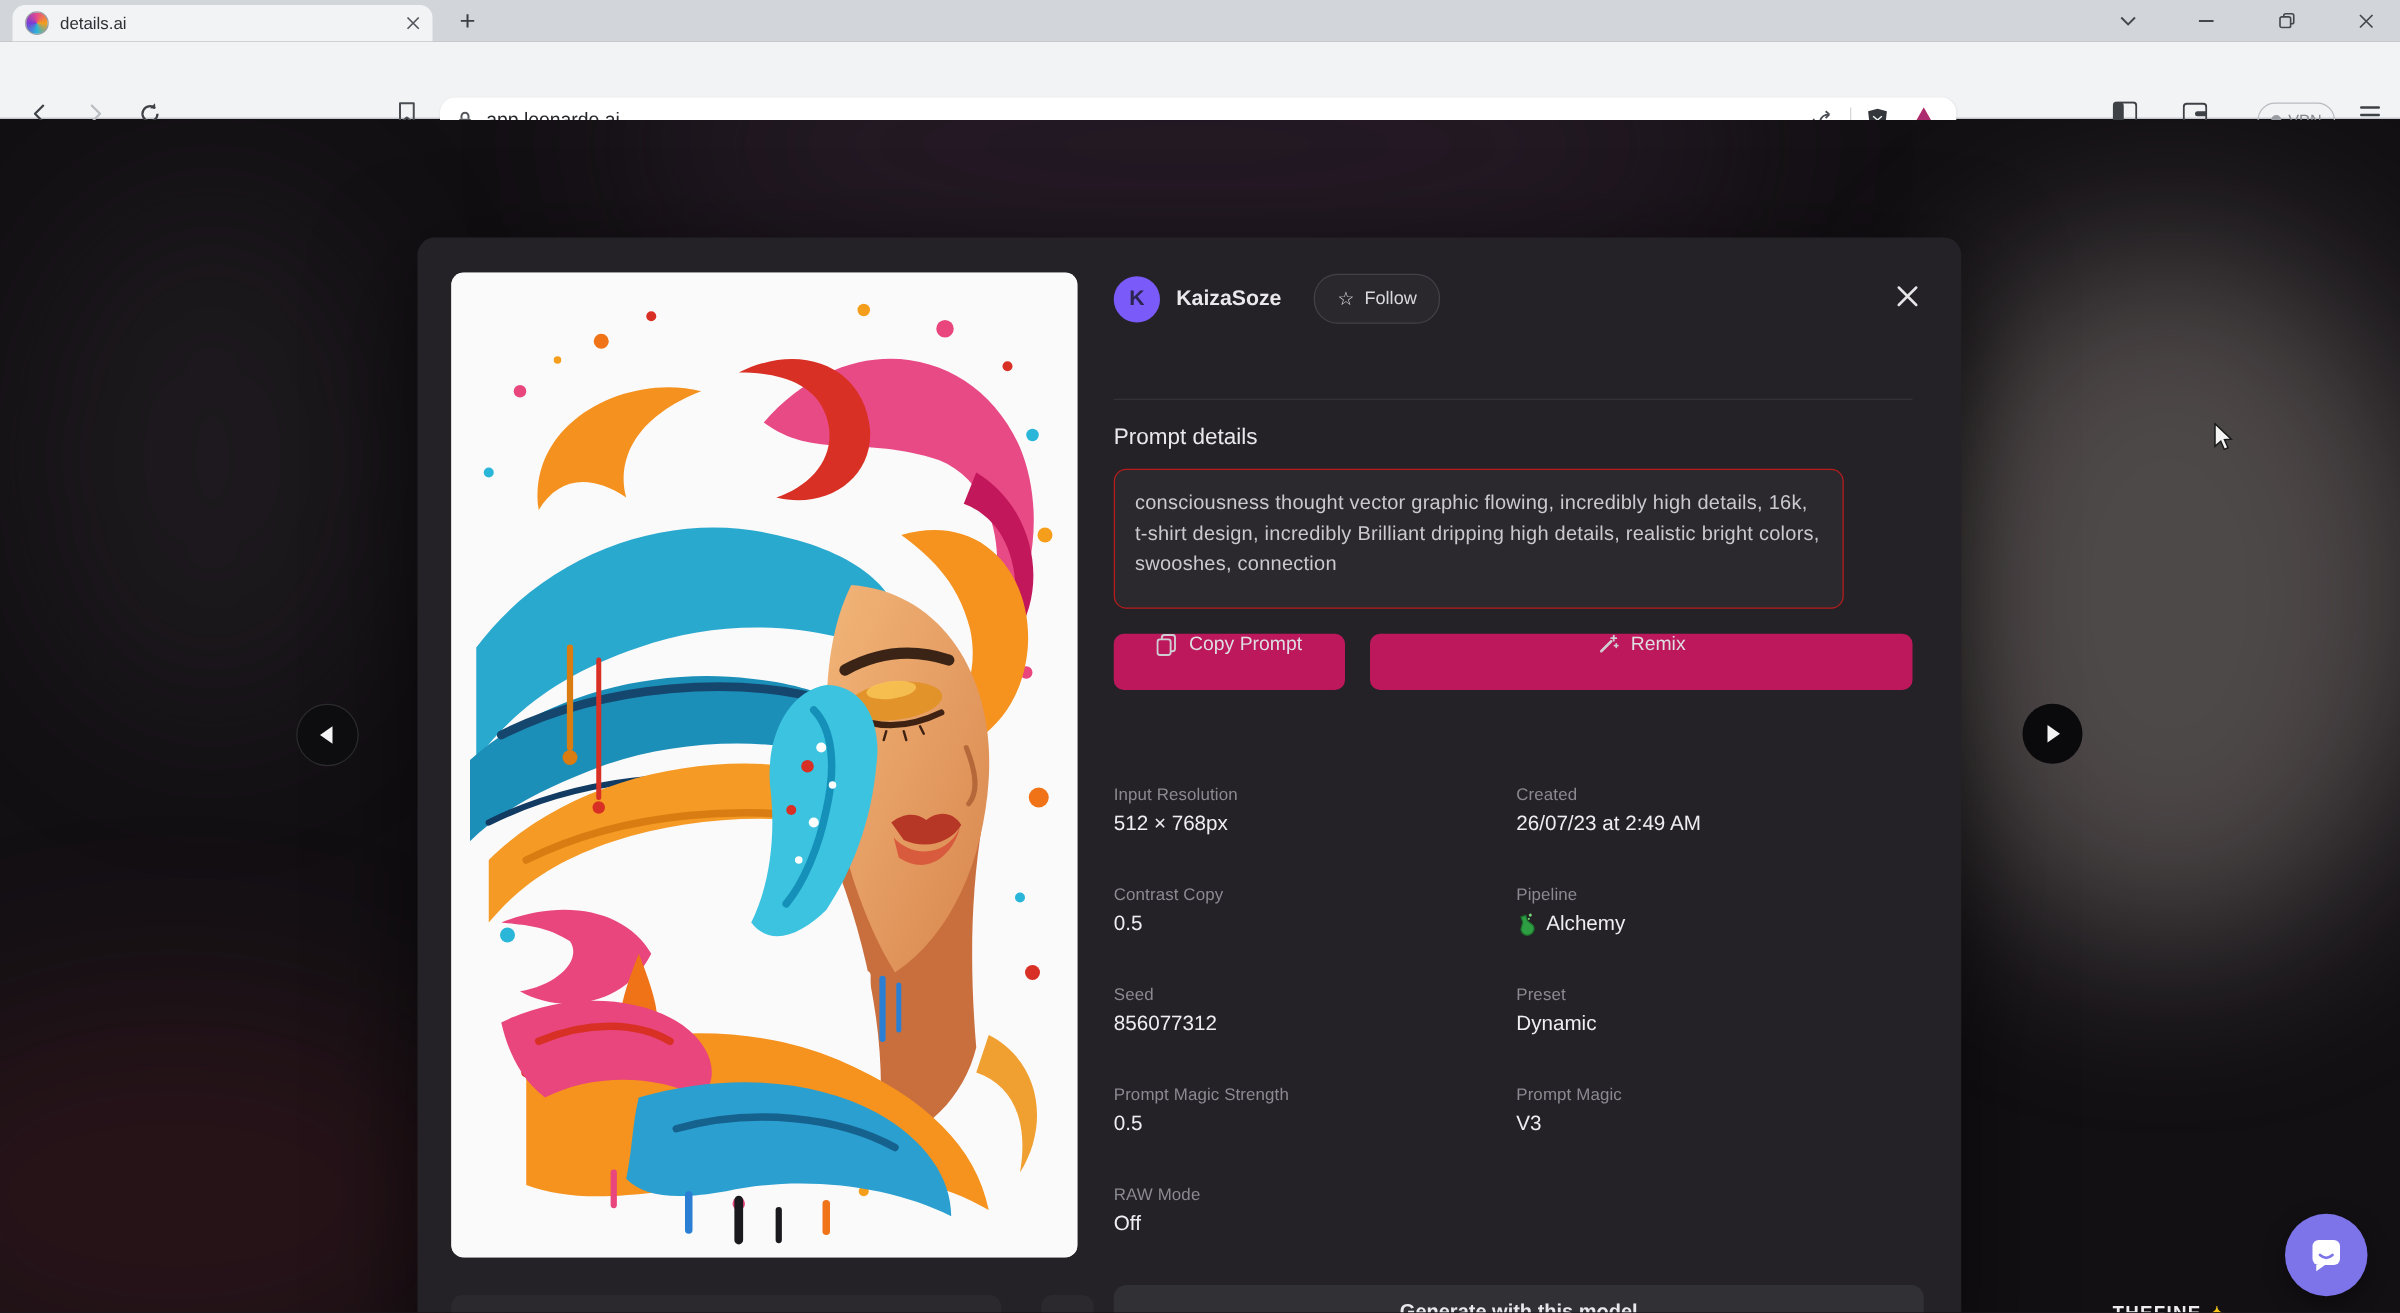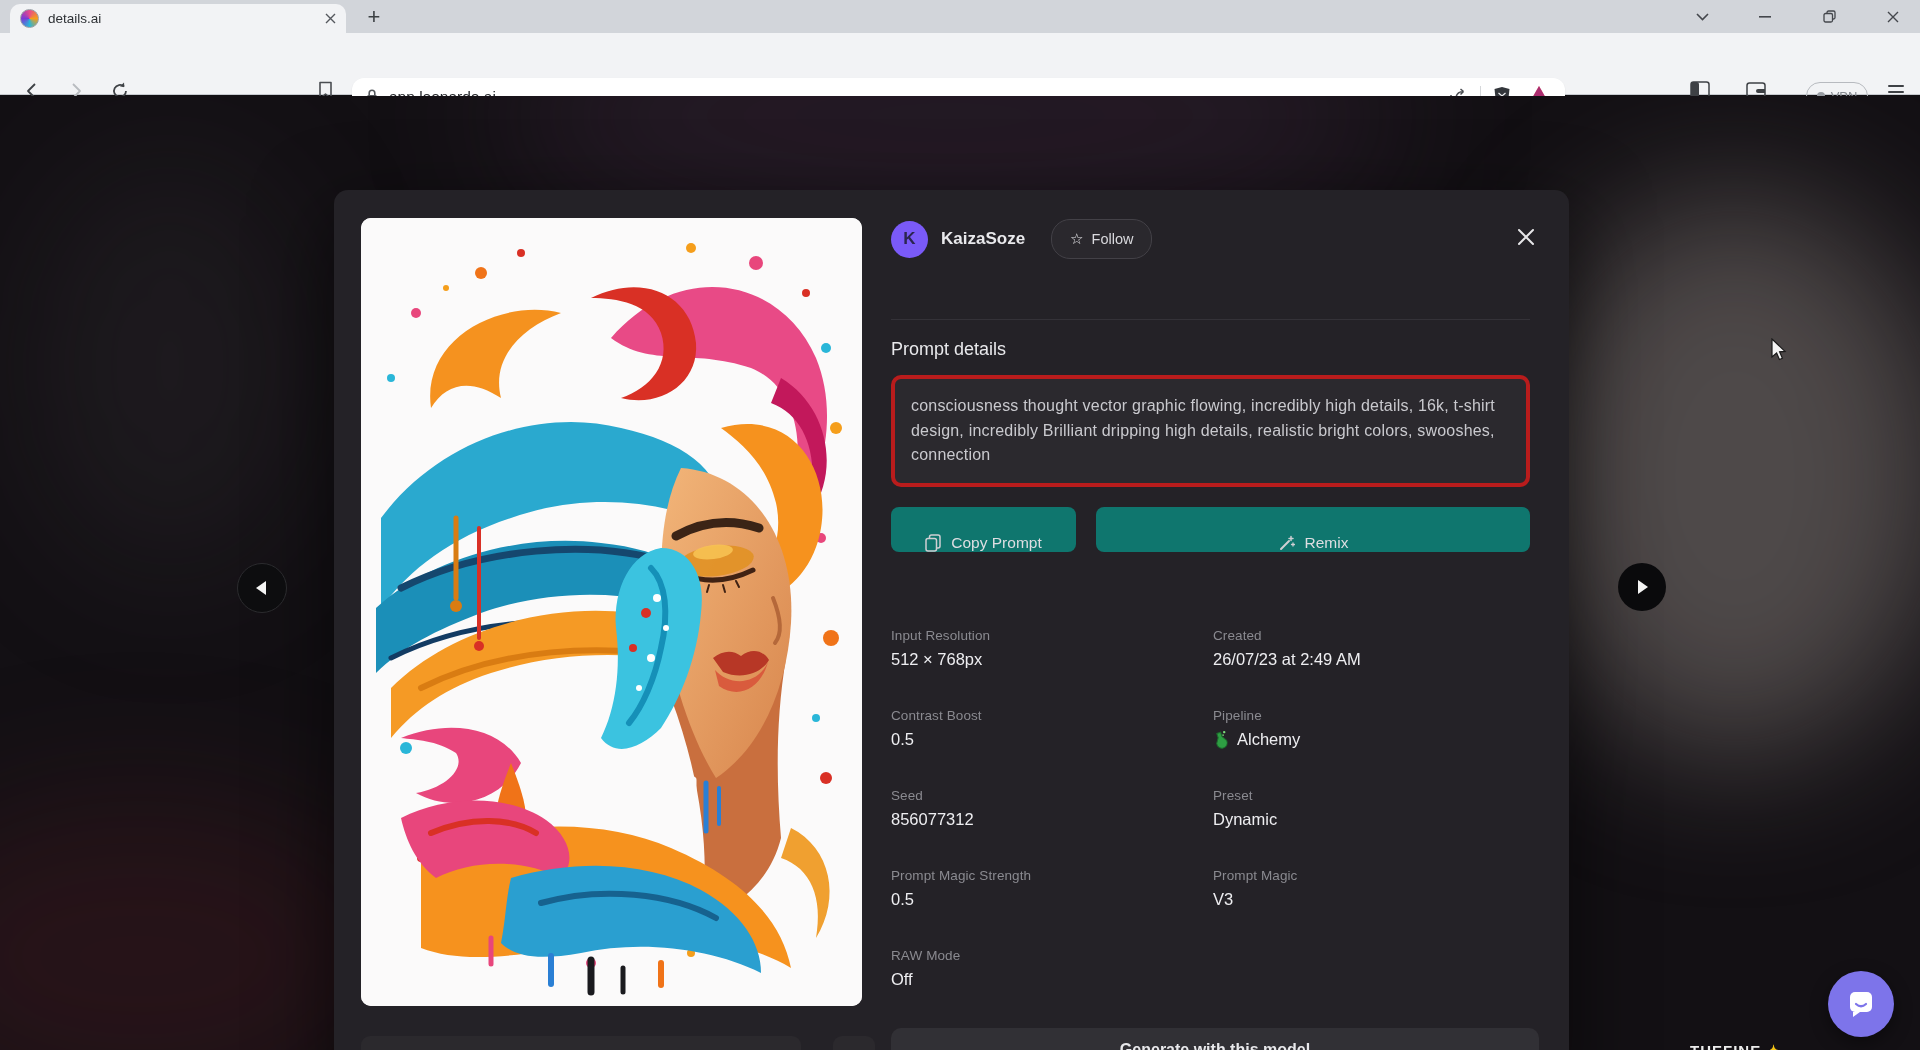--- a/index.html
+++ b/index.html
@@ -58,25 +58,25 @@
   .uname{margin-left:13px;font-size:17px;font-weight:700;color:#e9e9ec}
   .follow{margin-left:26px;height:38px;padding:0 18px;border:1px solid #434147;border-radius:19px;
        background:#2a282d;display:flex;align-items:center;gap:8px;font-size:14.5px;color:#d9d9dd;cursor:pointer}
   .star{font-size:15px;color:#e3e3e6}
   .modal-close{position:absolute;left:622px;top:7px;width:26px;height:26px;cursor:pointer;
        display:flex;align-items:center;justify-content:center}
   .ptitle{position:absolute;left:0;top:63px;width:620px;font-size:23px;font-weight:700;color:#f1f1f4;
        letter-spacing:-.2px;white-space:nowrap}
   .pdiv{position:absolute;left:0;top:102px;width:639px;height:1px;background:#343238}
   .pdheading{position:absolute;left:0;top:122px;font-size:18px;font-weight:400;color:#e9e9ec}
-  .promptbox{position:absolute;left:0;top:158px;width:639px;height:112px;background:#2b292e;
-       border:4px solid #b91c1c;border-radius:10px;box-sizing:border-box;padding:15px 16px;
+  .promptbox{position:absolute;left:0;top:158px;width:584px;height:112px;background:#2b292e;
+       border:1px solid #b91c1c;border-radius:10px;box-sizing:border-box;padding:15px 16px;
        font-size:16px;line-height:24.5px;color:#c9c9ce;letter-spacing:.2px}
   .actions{position:absolute;left:0;top:290px;width:639px;height:45px;display:flex;gap:20px}
-  .abtn{background:#0f766e;border-radius:8px;display:flex;align-items:flex-end;justify-content:center;
+  .abtn{background:#be185d;border-radius:8px;display:flex;align-items:flex-start;justify-content:center;
        gap:10px;font-size:15.5px;color:#dedee2;cursor:pointer}
   .abtn.b1{width:185px}.abtn.b2{flex:1}.abtn.b3{flex:1}
 
   .dgrid{position:absolute;left:0;top:411px;display:grid;grid-template-columns:322px 300px;row-gap:39px}
   .dlabel{font-size:13.5px;color:#8a8a90;letter-spacing:.1px}
   .dvalue{font-size:16.5px;font-weight:400;color:#eeeef1;margin-top:7px}
   .vrow{display:flex;align-items:center;gap:8px}
 
   .genbtn{position:absolute;left:0;top:811px;width:648px;height:54px;background:#313035;border-radius:10px;
        box-sizing:border-box;display:flex;justify-content:center;padding-top:13px;
@@ -355,21 +355,21 @@
       <div class="dgrid">
         <div>
           <div class="dlabel">Input Resolution</div>
           <div class="dvalue">512 × 768px</div>
         </div>
         <div>
           <div class="dlabel">Created</div>
           <div class="dvalue">26/07/23 at 2:49 AM</div>
         </div>
         <div>
-          <div class="dlabel">Contrast Boost</div>
+          <div class="dlabel">Contrast Copy</div>
           <div class="dvalue">0.5</div>
         </div>
         <div>
           <div class="dlabel">Pipeline</div>
           <div class="dvalue vrow">
             <svg width="16" height="18" viewBox="0 0 16 18" style="transform:rotate(-18deg)">
                 <path d="M6,1.5 h4 v4.5 l3.2,5 a5.3,5.3 0 1 1 -10.4,0 L6,6 Z" fill="#2e9e43" stroke="#1c6b2c" stroke-width="1"></path>
                 <circle cx="13.5" cy="2.5" r="1.2" fill="#7ade7a"></circle>
                 <circle cx="11.5" cy="5" r="0.8" fill="#7ade7a"></circle>
               </svg>

